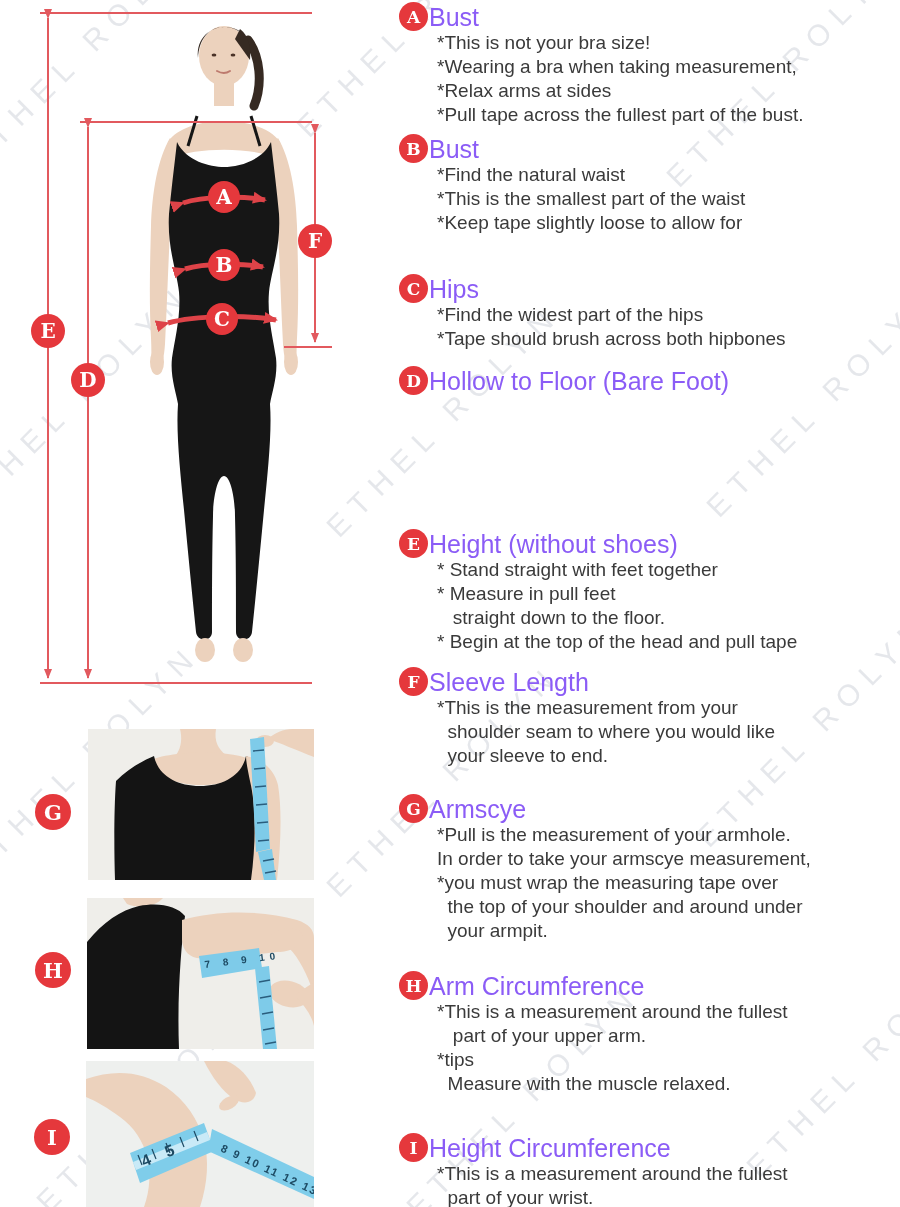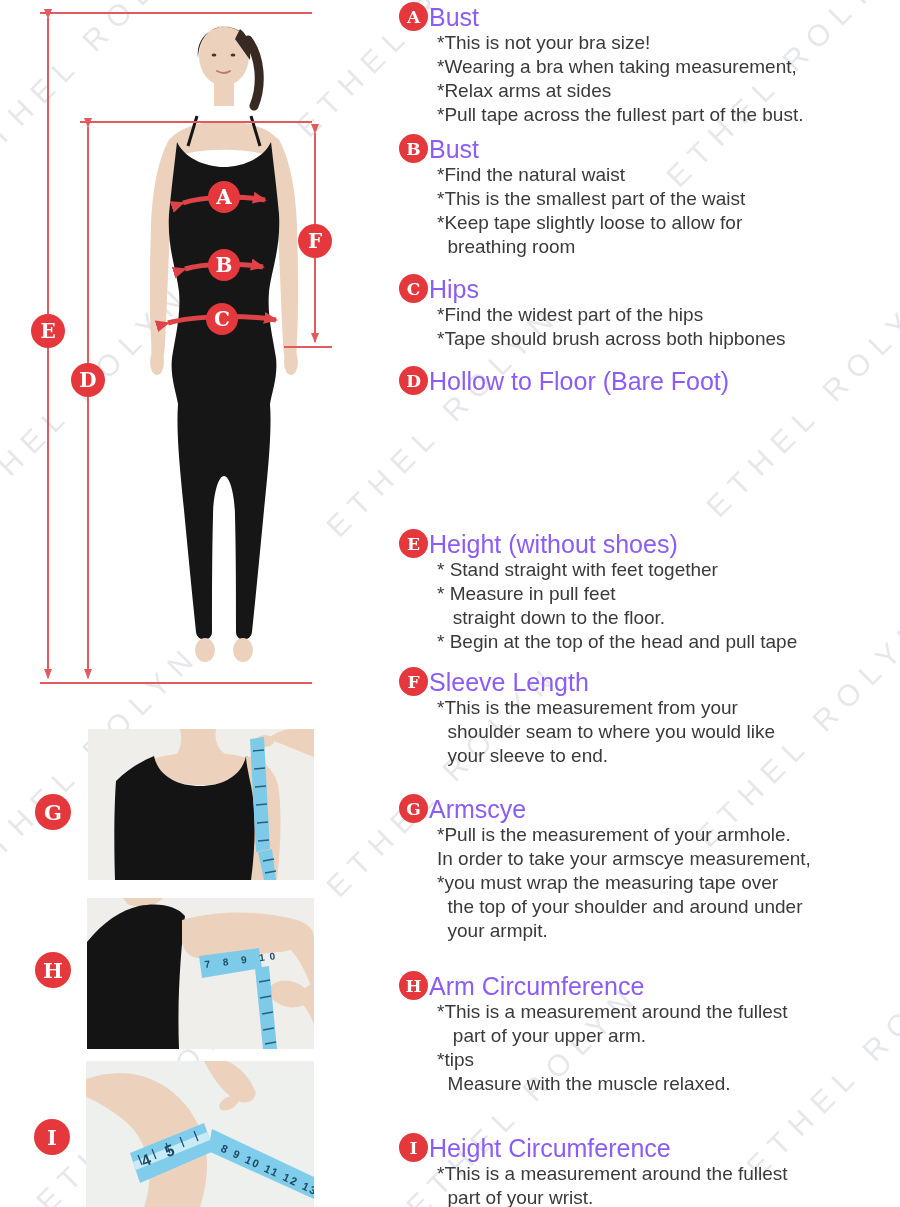--- a/index.html
+++ b/index.html
@@ -215,21 +215,20 @@
     <div class="sec sec-b">
       <div class="sec-head">
         <span class="badge">B</span>
         <span class="sec-title">Bust</span>
       </div>
       <div class="sec-lines">
 
       <div class="line">*Find the natural waist</div>
           <div class="line">*This is the smallest part of the waist</div>
           <div class="line">*Keep tape slightly loose to allow for</div>
-          <div class="line">  breathing room</div>
         </div>
     </div>
 
     <div class="sec sec-c">
       <div class="sec-head">
         <span class="badge">C</span>
         <span class="sec-title">Hips</span>
       </div>
       <div class="sec-lines">
 

